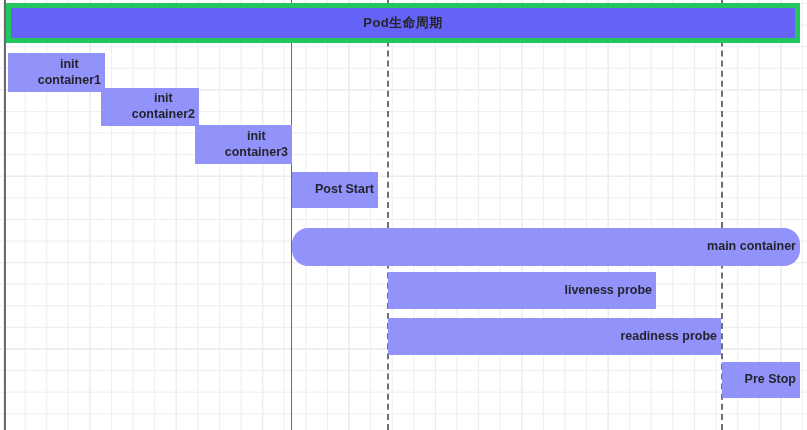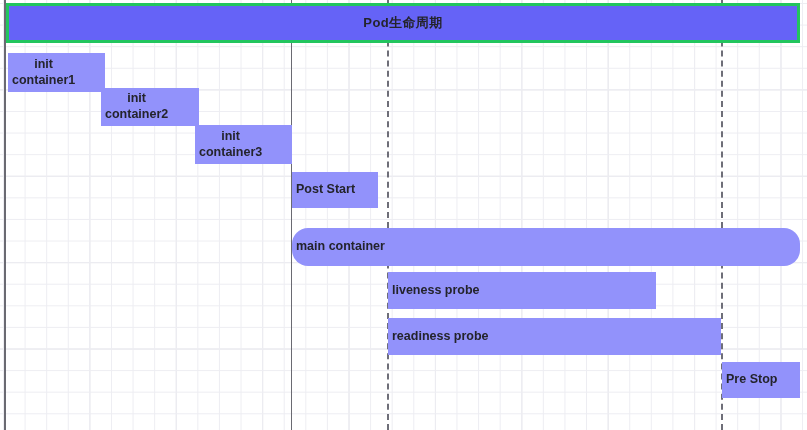--- a/index.html
+++ b/index.html
@@ -58,41 +58,41 @@
   }
 
   
   .title-bar {
     position: absolute;
     left: 6px;
     top: 3px;
     width: 794px;
     height: 40px;
     background: #6563f7;
-    border: 3px solid #22c55e;
+    border: 5px solid #22c55e;
     box-sizing: border-box;
     display: flex;
     align-items: center;
     justify-content: center;
   }
   .title-bar .title-text {
     font-size: 13px;
     font-weight: 700;
     color: #24242c;
     letter-spacing: 0.4px;
   }
 
   
   .bar {
     position: absolute;
     background: #9292fb;
     box-sizing: border-box;
     display: flex;
     align-items: center;
-    justify-content: flex-start;
+    justify-content: flex-end;
     color: #24242c;
     font-size: 12.5px;
     font-weight: 700;
     line-height: 1.25;
     text-align: center;
     white-space: pre-line;
     overflow: hidden;
   }
   .bar .bar-label {
     display: block;

